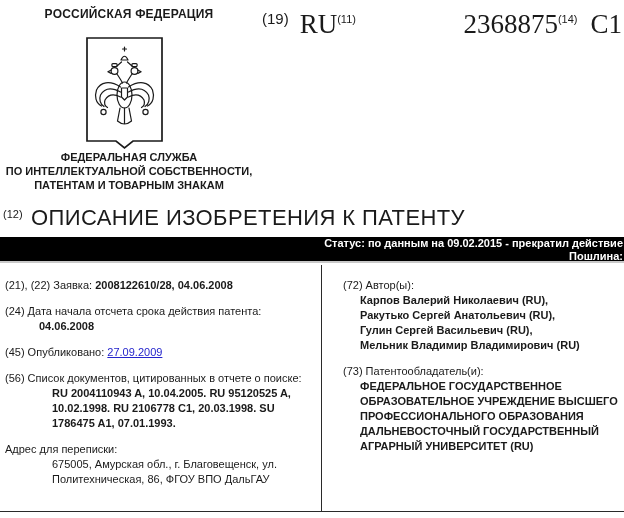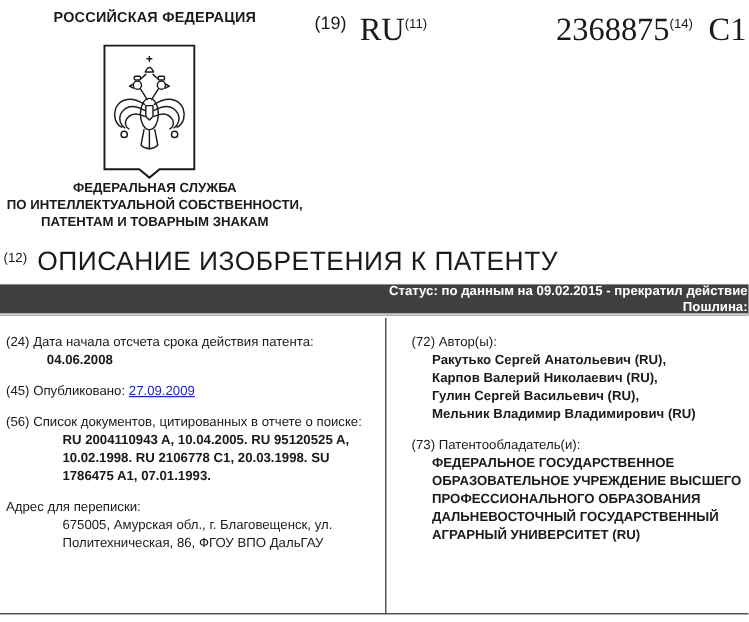--- a/index.html
+++ b/index.html
@@ -18,21 +18,21 @@
   .ipc{position:absolute;top:53px;left:263px;font-size:11px;line-height:13px;}
   .ipc-code{font-size:12.5px;font-weight:bold;font-style:italic;}
   .ipc-ver{font-size:12.5px;}
   .pubnum{position:absolute;top:10px;right:2px;white-space:nowrap;text-align:right;}
   .kind{margin-left:13px;}
   
   .doc-title{position:absolute;top:205px;left:3px;white-space:nowrap;}
   .t-num{font-size:11px;position:relative;top:-7px;margin-right:4px;}
   .t-text{font-size:22px;letter-spacing:.4px;}
   
-  .status-bar{position:absolute;top:237px;left:0;width:624px;height:26px;background:#404040;
+  .status-bar{position:absolute;top:237px;left:0;width:624px;height:26px;background:#000000;
               border-bottom:2px solid #c9c9c9;color:#fff;font-size:11px;font-weight:bold;
               line-height:13px;text-align:right;padding-right:1px;box-sizing:border-box;}
   
   .main{position:absolute;top:265px;left:0;width:624px;height:247px;display:flex;
         border-bottom:1px solid #2a2a2a;box-sizing:border-box;font-size:11px;line-height:15px;}
   .col-left{flex:0 0 322px;box-sizing:border-box;border-right:1px solid #2a2a2a;
             padding:13px 8px 0 5px;}
   .col-right{flex:1;box-sizing:border-box;padding:13px 4px 0 21px;}
   .hang{margin:0 0 11px;padding-left:34px;text-indent:-34px;}
   .hang-cite{margin:0 0 11px;padding-left:47px;text-indent:-47px;}
@@ -97,42 +97,46 @@
 
   <div class="status-bar">
     <div>Статус: по данным на 09.02.2015 - прекратил действие</div>
     <div>Пошлина:</div>
   </div>
 
   <div class="main">
 
     <div class="col-left">
       <p class="hang">
+        <span>(21), (22) Заявка:</span>
+        <b>2008122610/28, 04.06.2008</b>
+      </p>
+      <p class="hang">
         <span>(24) Дата начала отсчета срока действия патента:</span>
         <b>04.06.2008</b>
       </p>
       <p class="hang">
         <span>(45) Опубликовано:</span>
         <a class="link" href="#">27.09.2009</a>
       </p>
       <p class="hang-cite">
         <span>(56) Список документов, цитированных в отчете о поиске:</span>
         <b>RU 2004110943 A, 10.04.2005. RU 95120525 A, 10.02.1998. RU 2106778 C1, 20.03.1998. SU 1786475 A1, 07.01.1993.</b>
       </p>
       <div class="addr">
         <div>Адрес для переписки:</div>
         <div class="addr-val">675005, Амурская обл., г. Благовещенск, ул. Политехническая, 86, ФГОУ ВПО ДальГАУ</div>
       </div>
     </div>
 
     <div class="col-right">
       <p class="rc-label">(72) Автор(ы):</p>
       <div class="indent rc-gap">
+        <div>Карпов Валерий Николаевич (RU),</div>
         <div>Ракутько Сергей Анатольевич (RU),</div>
-        <div>Карпов Валерий Николаевич (RU),</div>
         <div>Гулин Сергей Васильевич (RU),</div>
         <div>Мельник Владимир Владимирович (RU)</div>
       </div>
       <p class="rc-label">(73) Патентообладатель(и):</p>
       <div class="indent">ФЕДЕРАЛЬНОЕ ГОСУДАРСТВЕННОЕ ОБРАЗОВАТЕЛЬНОЕ УЧРЕЖДЕНИЕ ВЫСШЕГО ПРОФЕССИОНАЛЬНОГО ОБРАЗОВАНИЯ ДАЛЬНЕВОСТОЧНЫЙ ГОСУДАРСТВЕННЫЙ АГРАРНЫЙ УНИВЕРСИТЕТ (RU)</div>
     </div>
 
   </div>
 </div>
 

